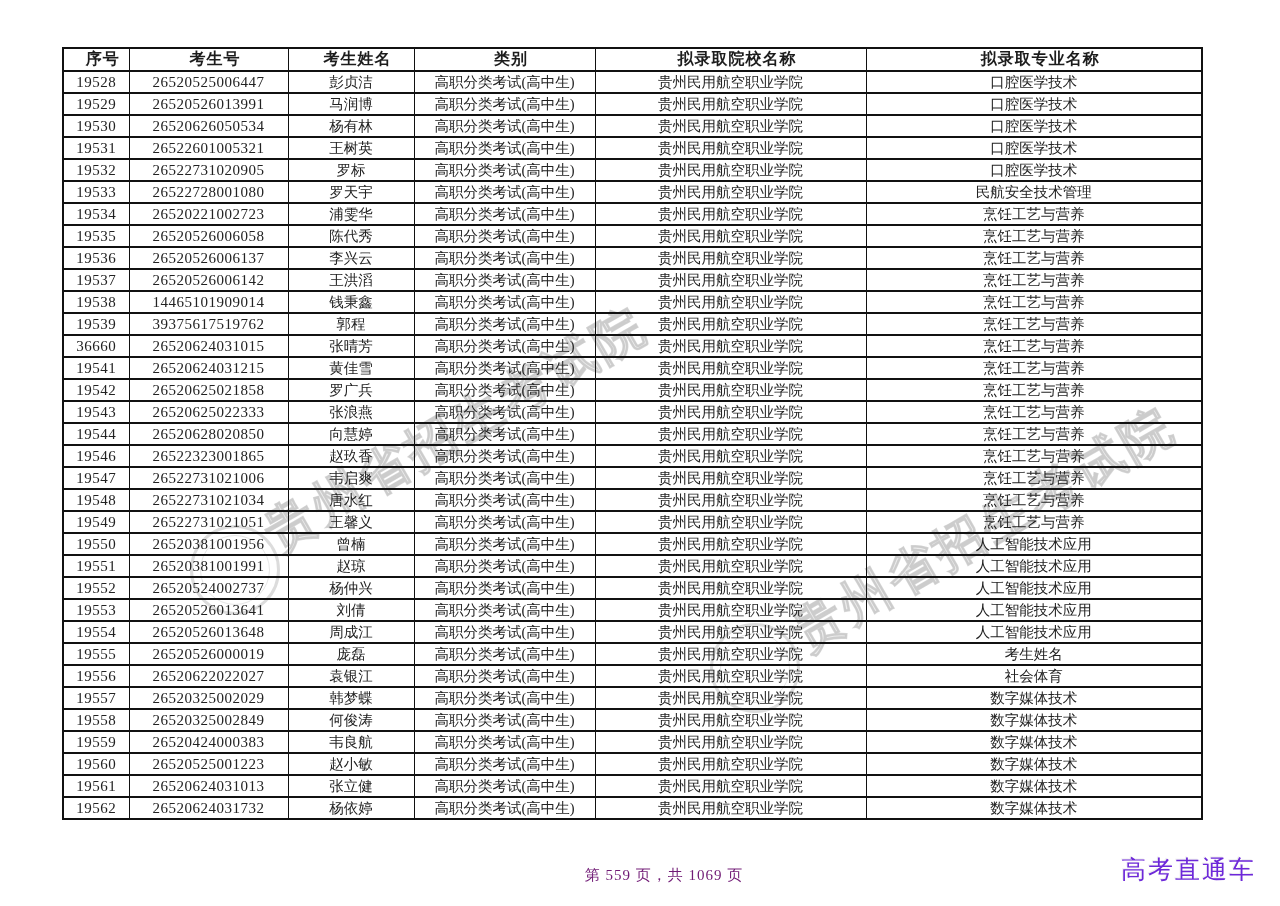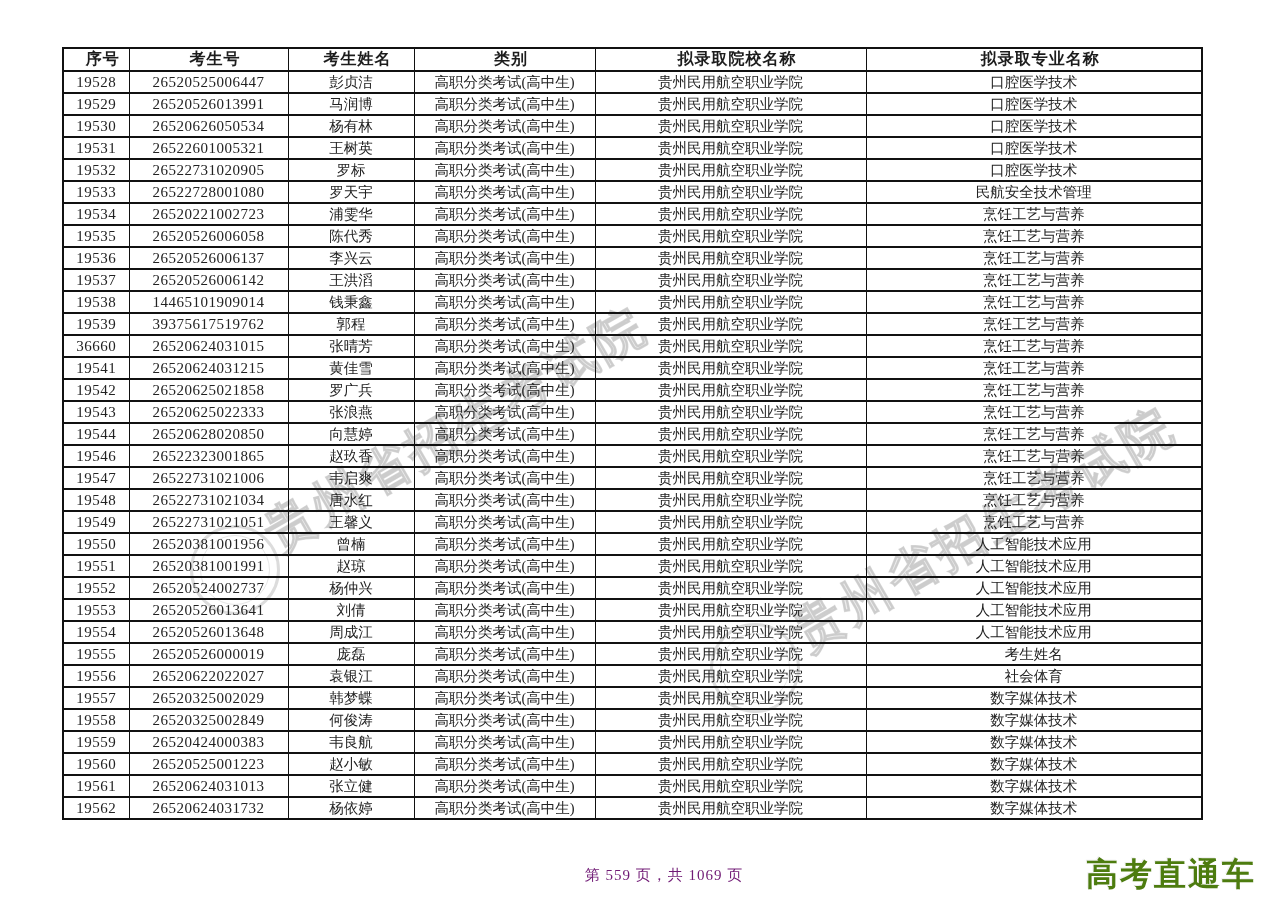--- a/index.html
+++ b/index.html
@@ -54,22 +54,22 @@
 
   
   .page-info {
     position:absolute; left:0; right:0; top:866px; text-align:center;
     font-size:15px; color:#701a75; letter-spacing:1px;
     font-family:"Liberation Serif","DejaVu Serif",serif;
     margin-left:48px;
   }
   .brand {
     position:absolute; right:24px; top:853px;
-    font-size:32px; font-weight:bold; letter-spacing:2px;
-    color:#4d7c0f; text-shadow:1px 1px 0 #ffffff, -1px -1px 0 #efefef;
+    font-size:25px; font-weight:normal; letter-spacing:2px;
+    color:#6d28d9; text-shadow:1px 1px 0 #ffffff, -1px -1px 0 #efefef;
     font-family:"Liberation Sans","DejaVu Sans",sans-serif;
   }
 </style>
 </head>
 <body>
 
 <div class="page">
 
   <div class="wm-text wm-1">贵州省招生考试院</div>
   <div class="wm-text wm-2">贵州省招生考试院</div>

